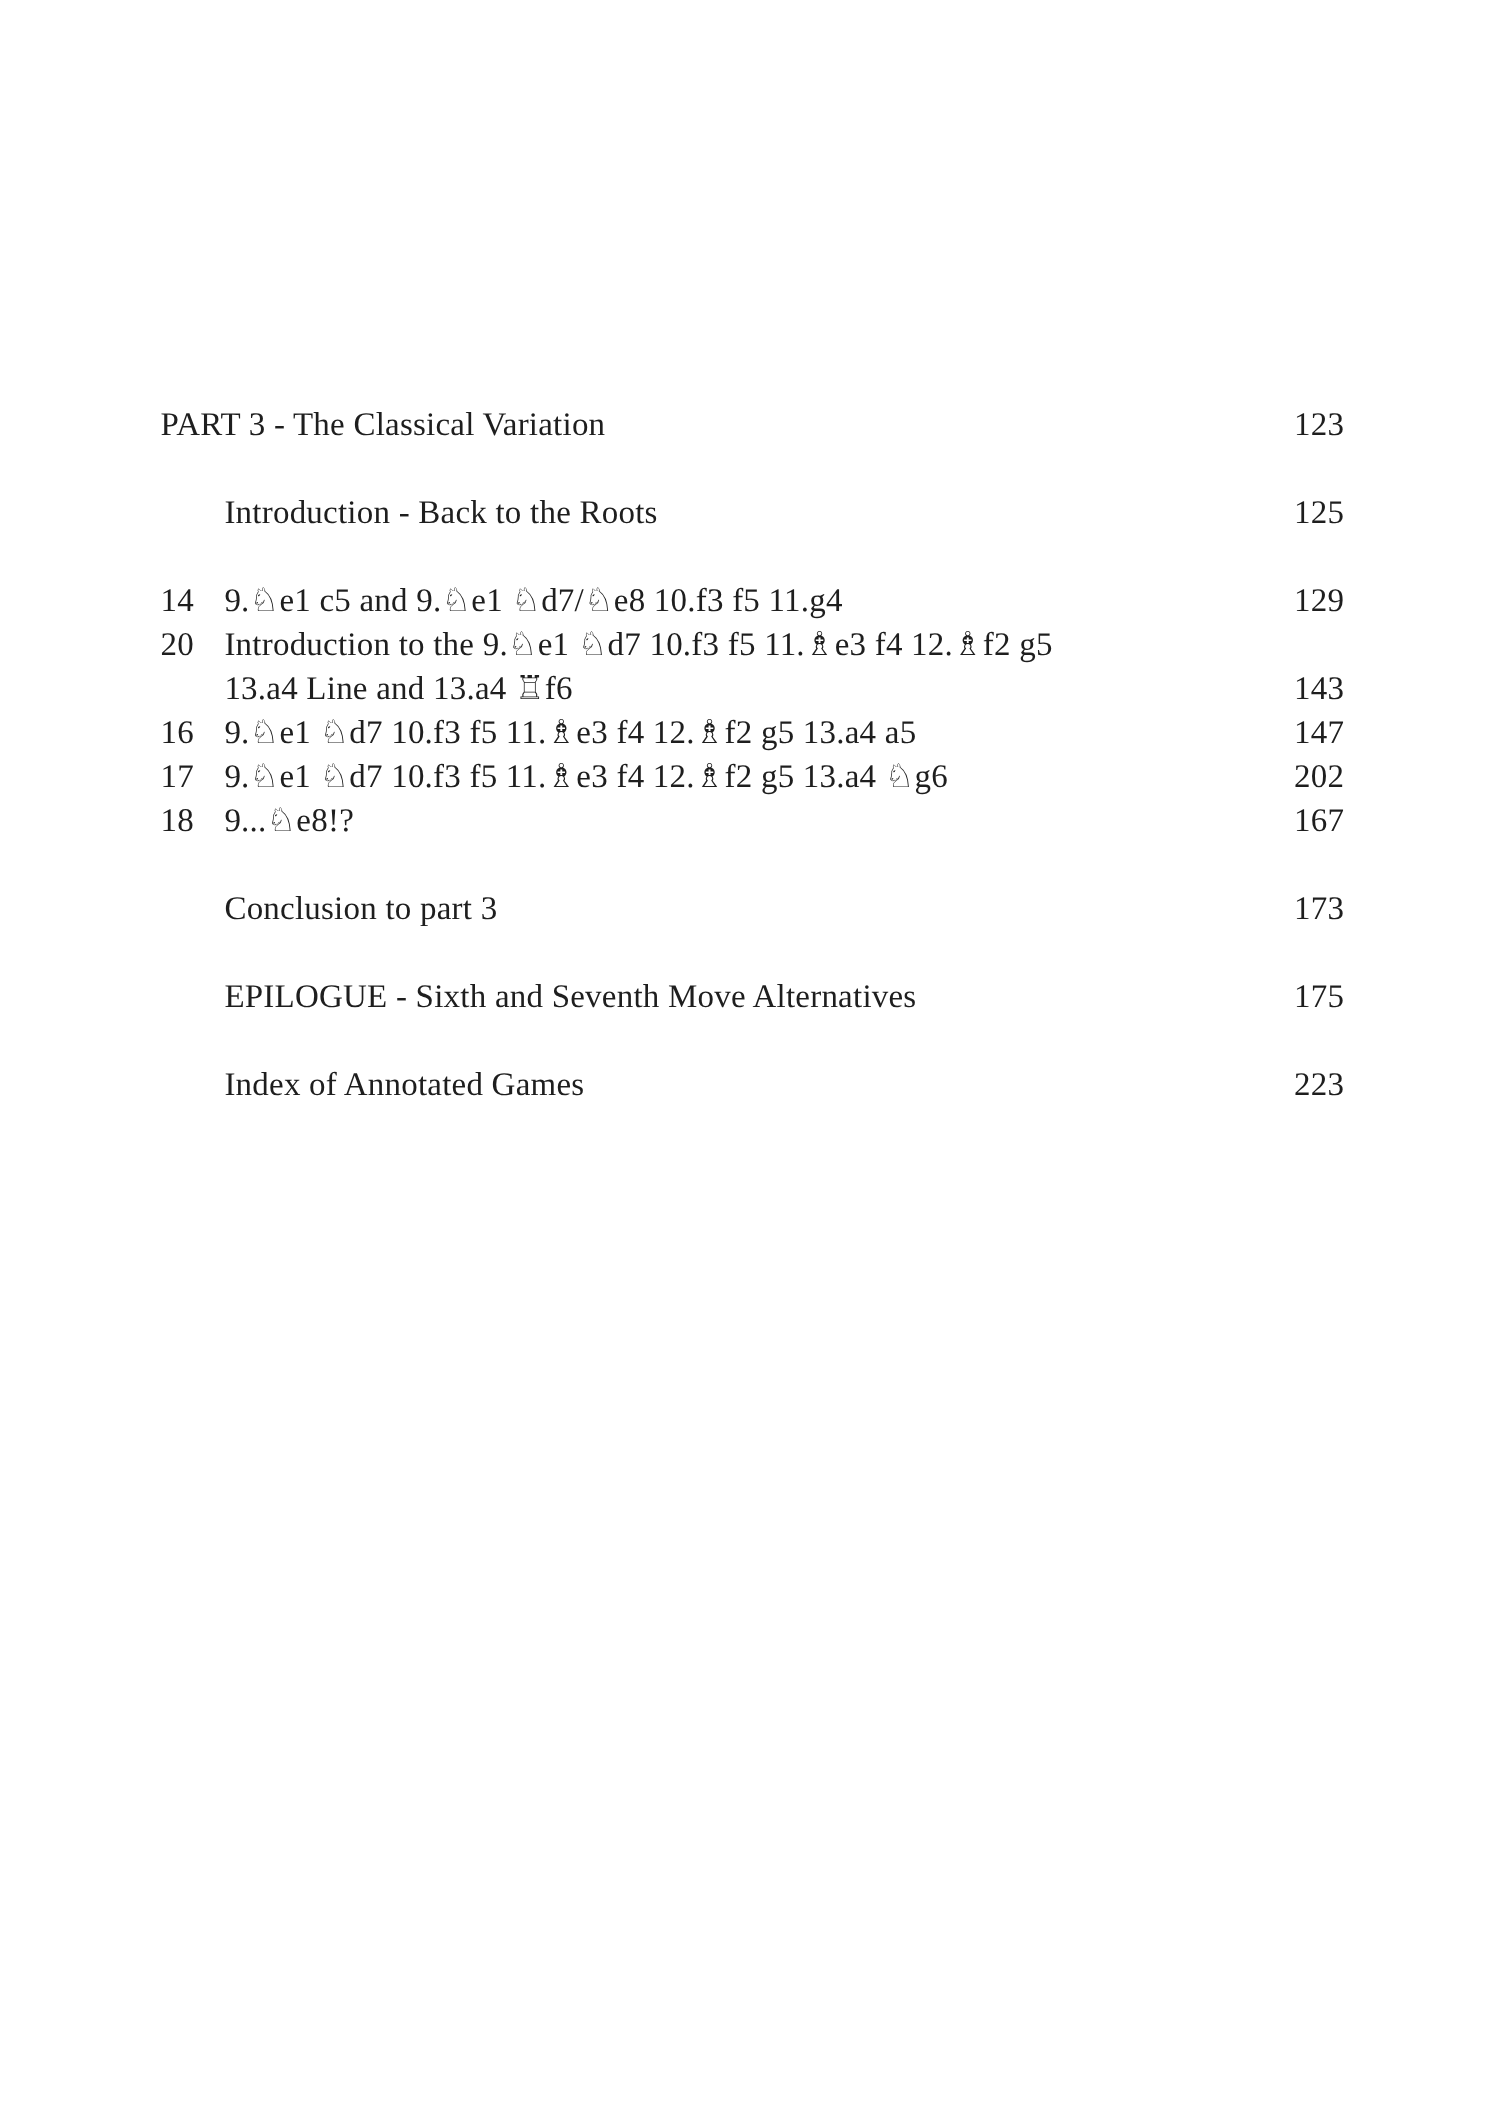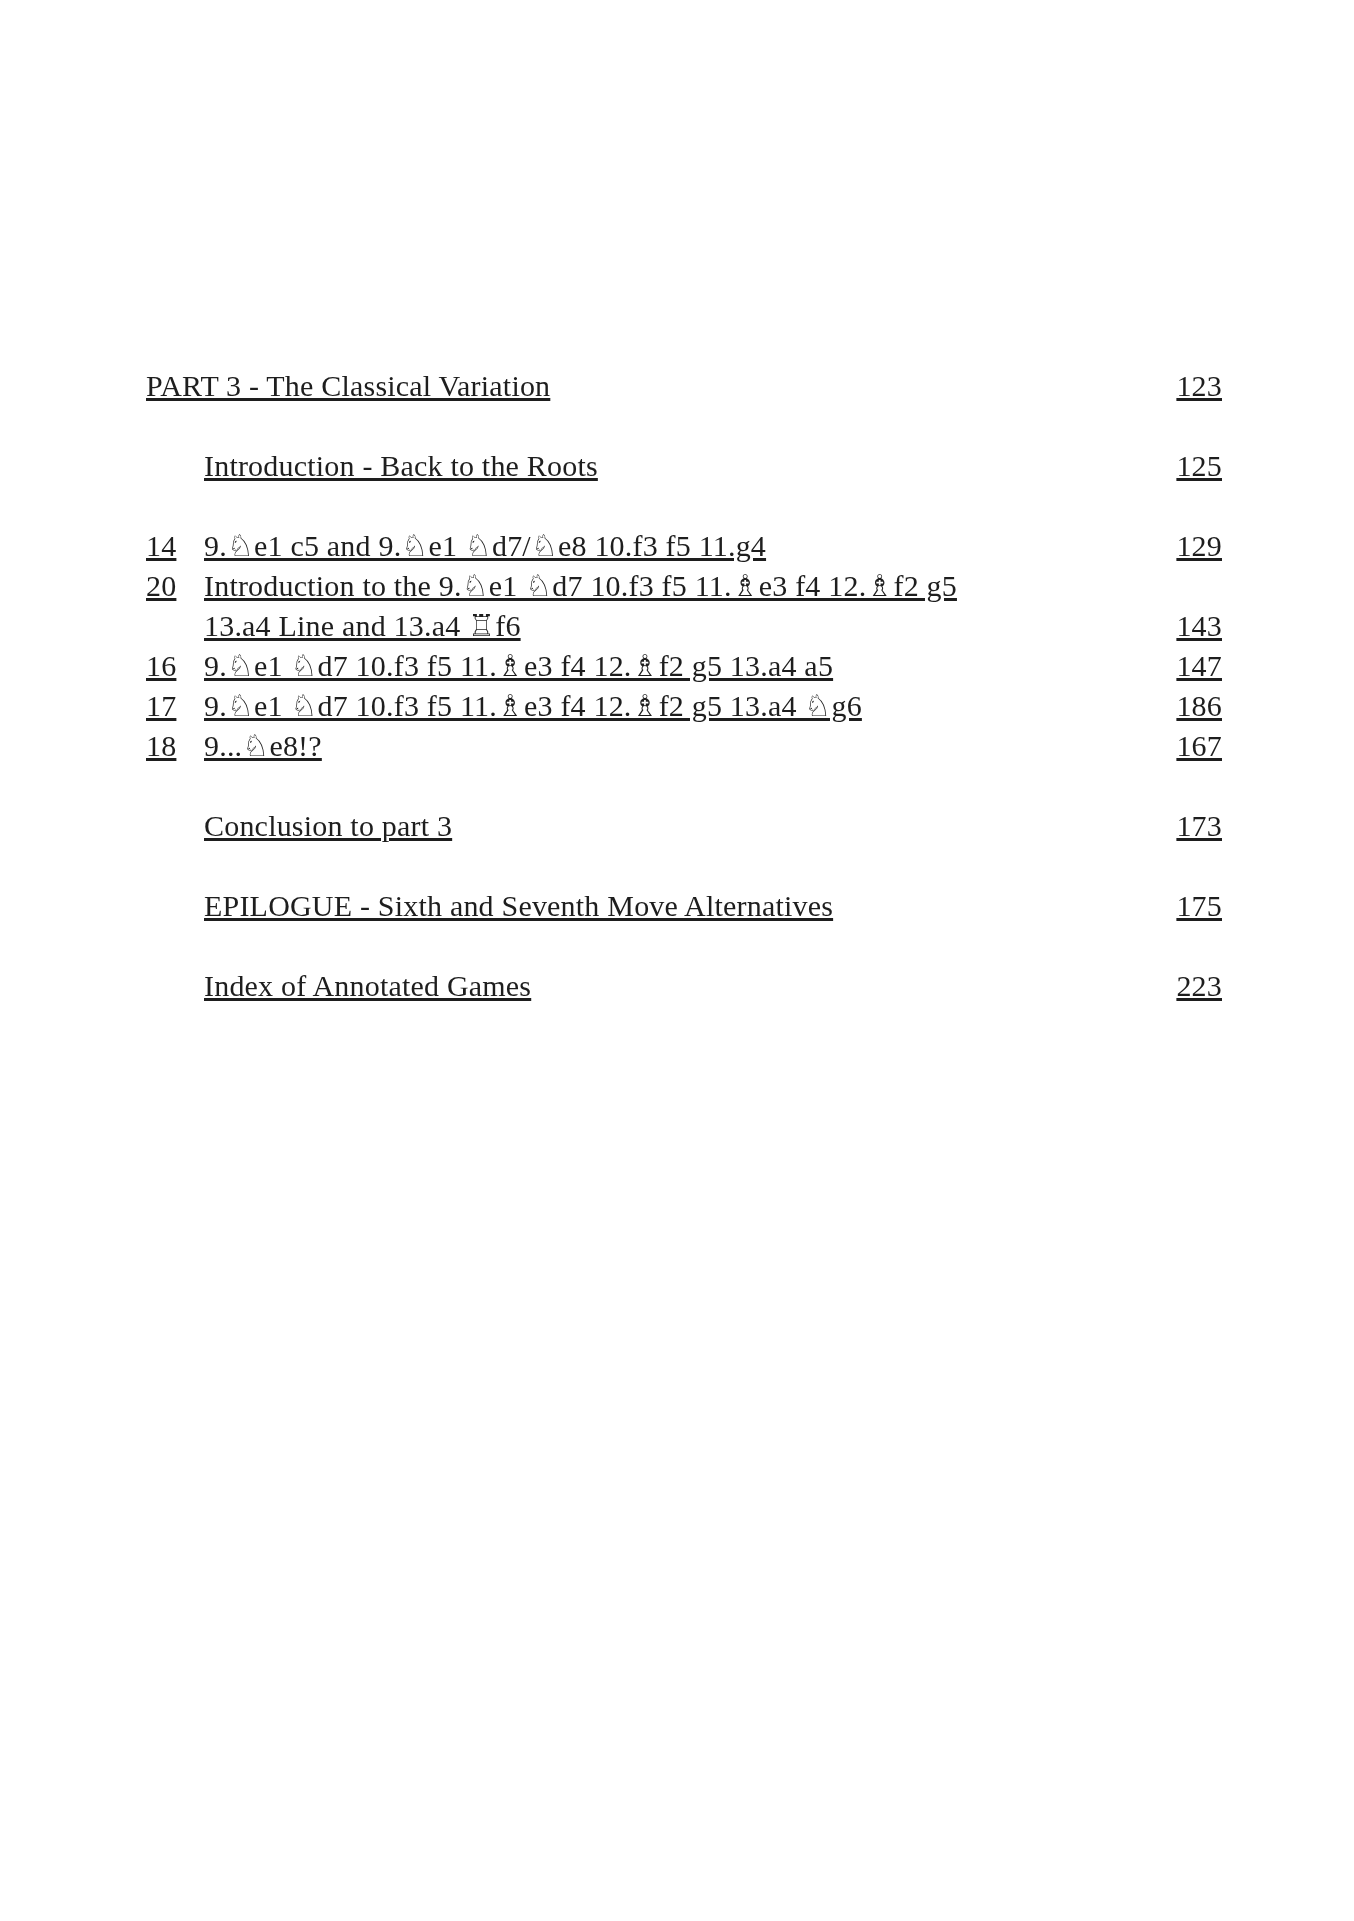--- a/index.html
+++ b/index.html
@@ -13,21 +13,20 @@
     font-family: "Liberation Serif", "DejaVu Serif", "DejaVu Sans", serif;
     color: #1e1e1e;
     overflow: hidden;
   }
   .page {
     position: relative;
     width: 1354px;
     height: 1921px;
     background: #ffffff;
     box-sizing: border-box;
-    text-decoration: underline;
   }
   .toc {
     box-sizing: border-box;
     padding: 366px 132px 0 146px;
     font-size: 30px;
     line-height: 40px;
     letter-spacing: 0.2px;
   }
   .toc-block + .toc-block {
     margin-top: 40px;
@@ -96,21 +95,21 @@
     <div class="title">
               <div>9.♘e1 ♘d7 10.f3 f5 11.♗e3 f4 12.♗f2 g5 13.a4 a5</div>
             </div>
     <div class="pageno">147</div>
   </div>
           <div class="toc-entry">
     <div class="num">17</div>
     <div class="title">
               <div>9.♘e1 ♘d7 10.f3 f5 11.♗e3 f4 12.♗f2 g5 13.a4 ♘g6</div>
             </div>
-    <div class="pageno">186</div>
+    <div class="pageno">202</div>
   </div>
           <div class="toc-entry">
     <div class="num">18</div>
     <div class="title">
               <div>9...♘e8!?</div>
             </div>
     <div class="pageno">167</div>
   </div>
         </div>
         <div class="toc-block">

